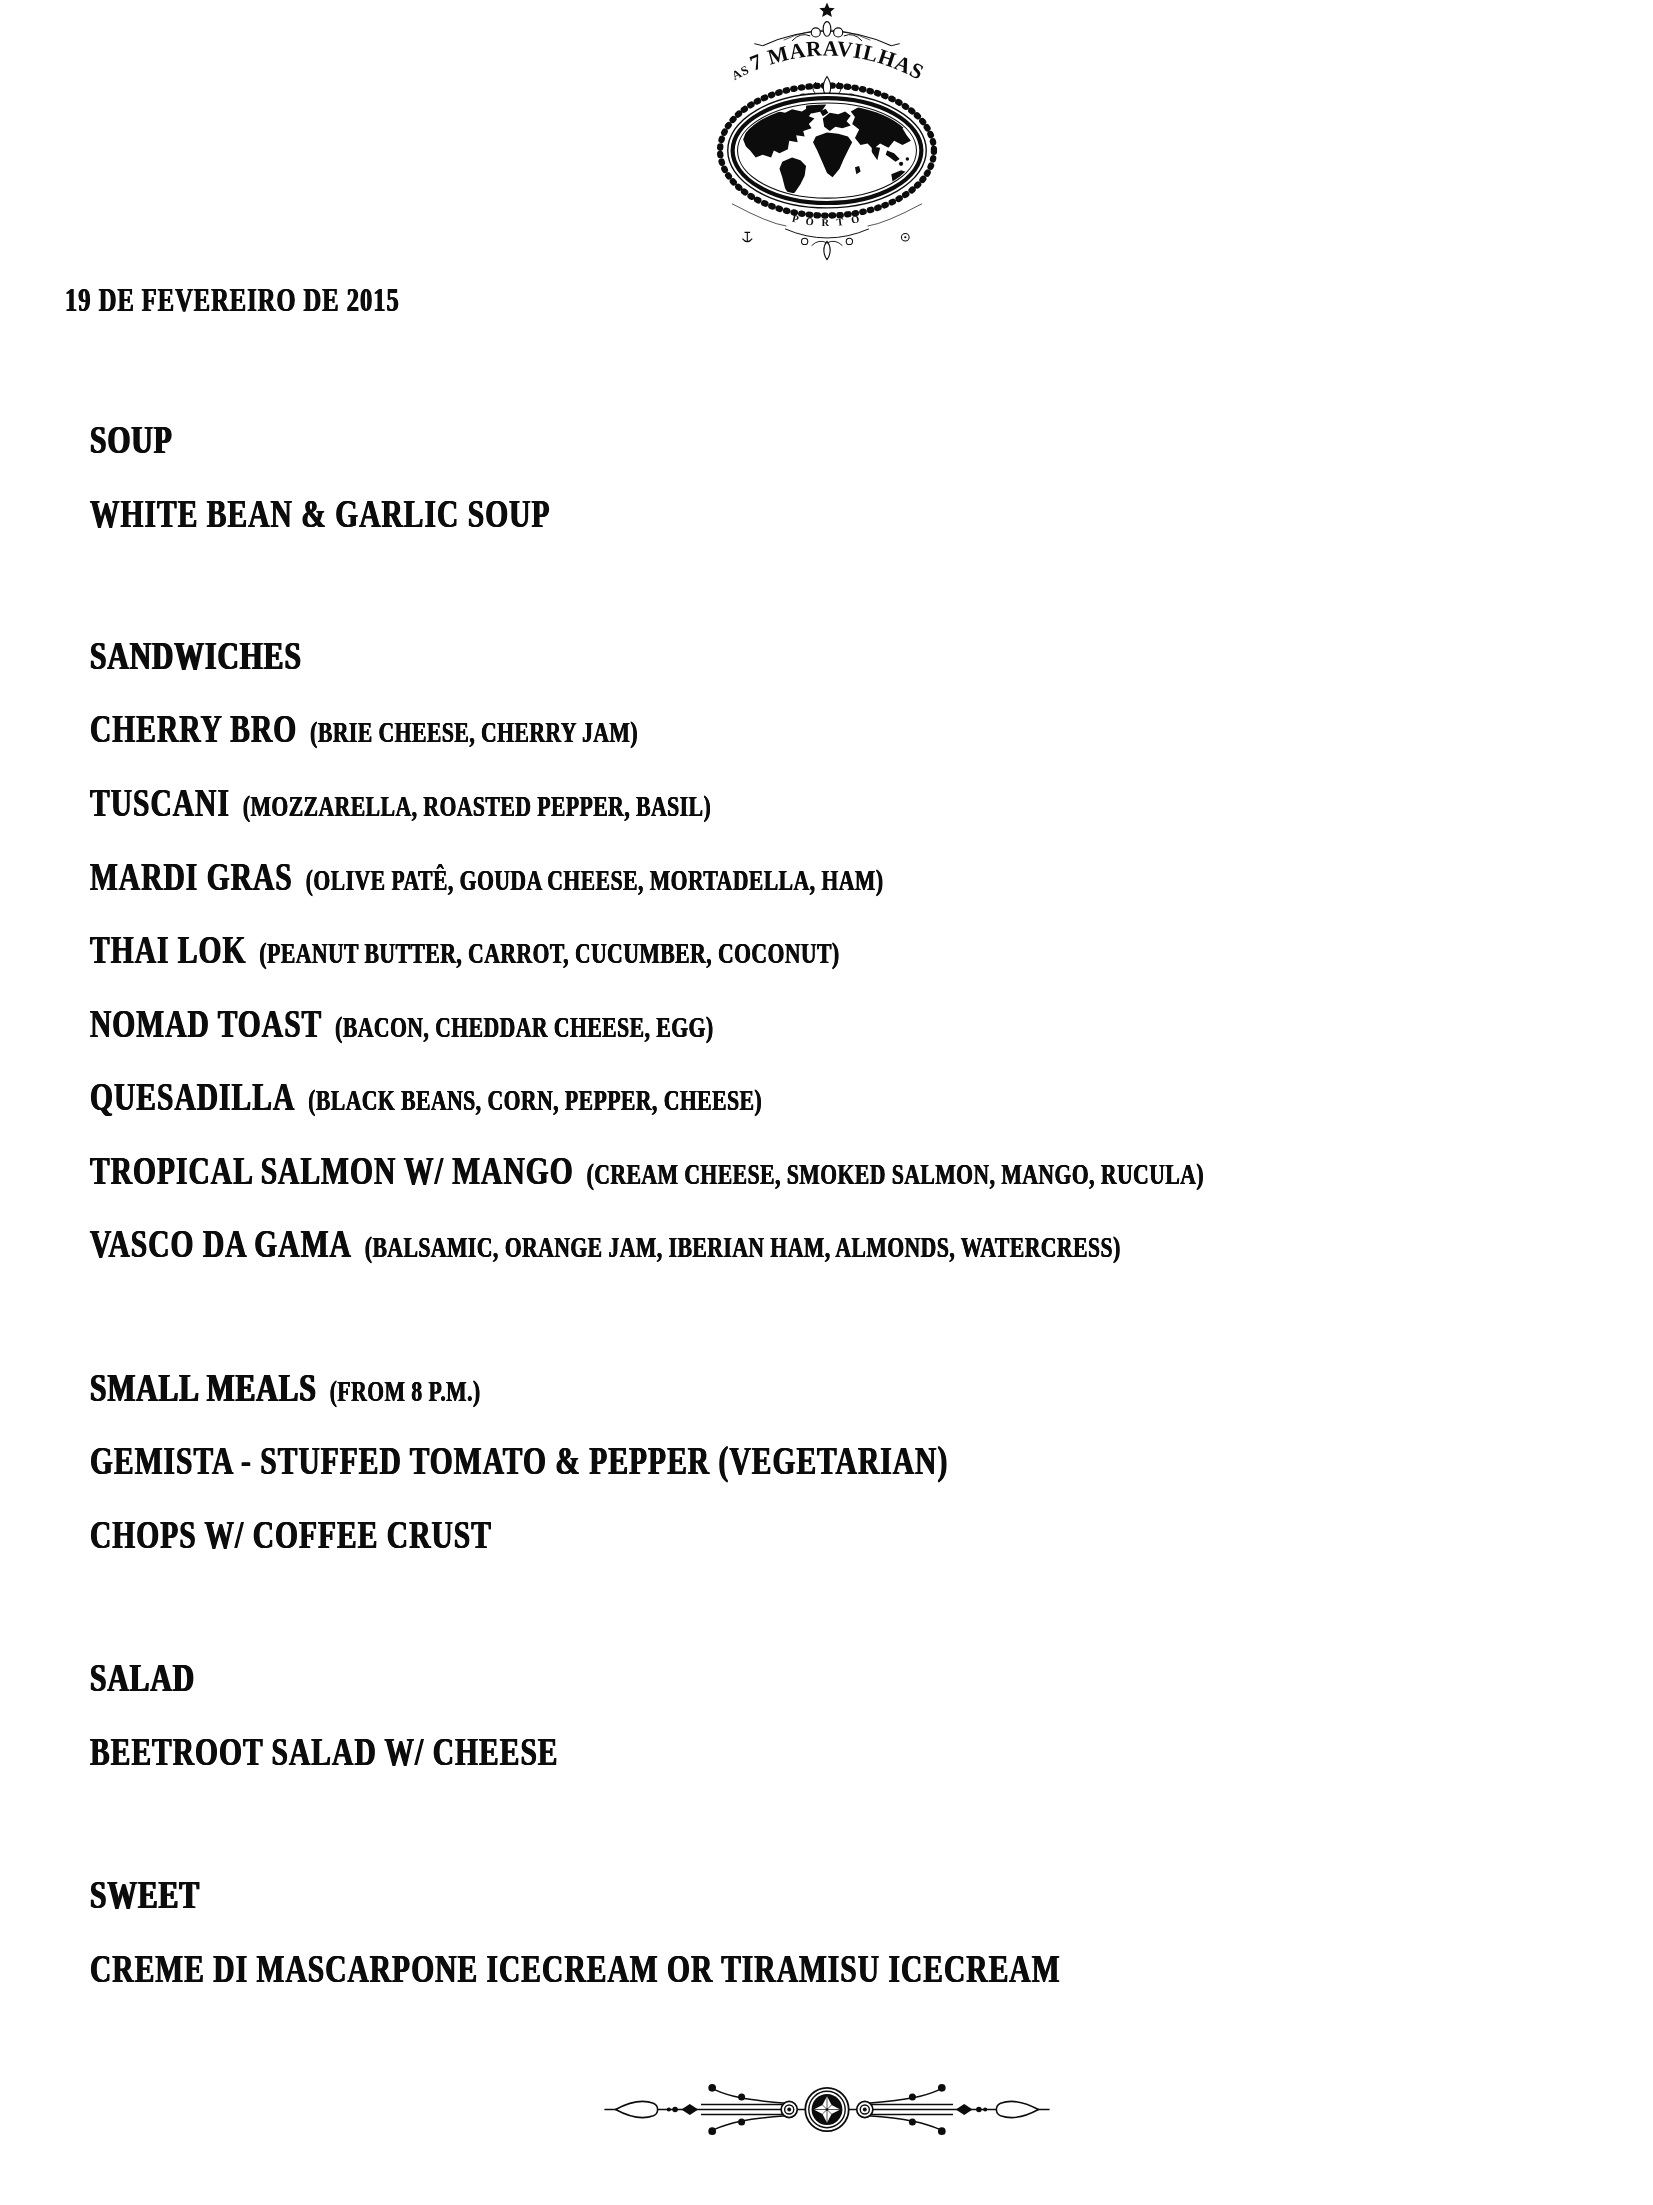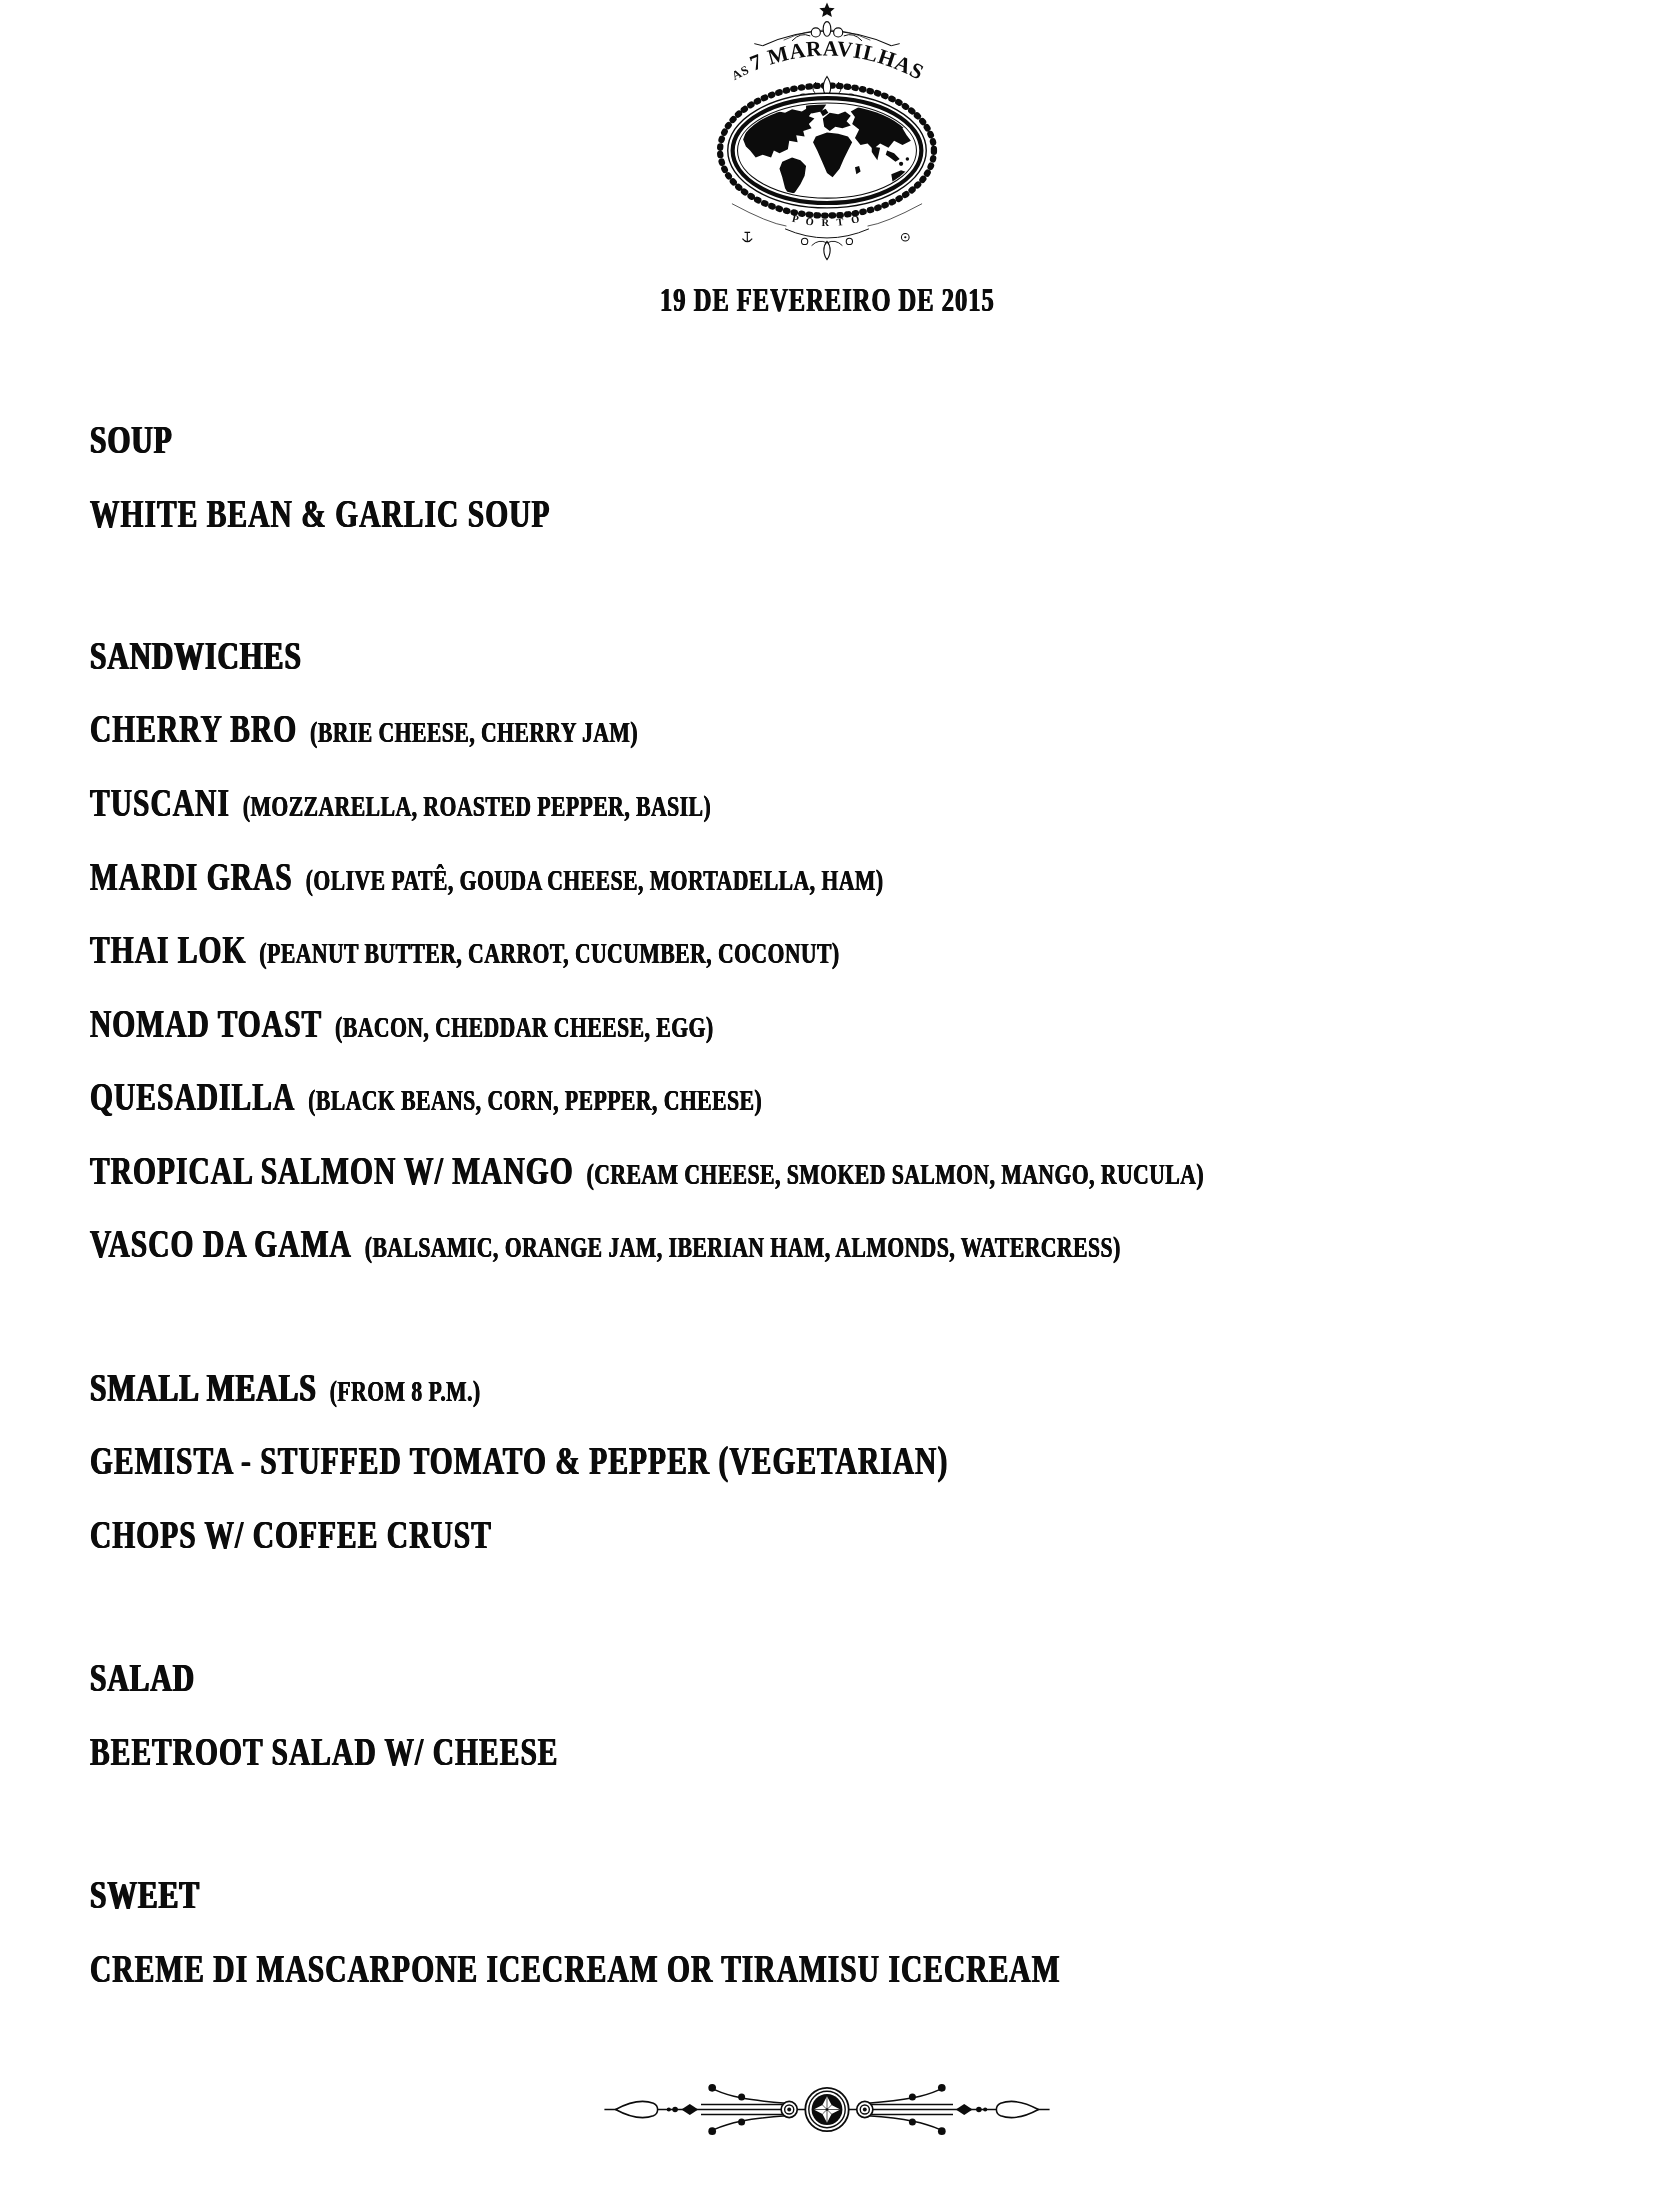--- a/index.html
+++ b/index.html
@@ -13,21 +13,21 @@
   }
   .t,.nm{
     font-size:41px;letter-spacing:1.4px;
     text-shadow:0.7px 0 currentColor,-0.7px 0 currentColor;
   }
   .header .t{ text-shadow:1.1px 0 currentColor,-1.1px 0 currentColor; }
   .dt{
     font-size:30px;letter-spacing:0.7px;margin-left:18px;
     text-shadow:0.5px 0 currentColor,-0.5px 0 currentColor;
   }
-  .center-wrap{position:absolute;left:0;width:100%;text-align:center;}
+  .center-wrap{position:absolute;left:0;width:100%;}
   .date-text{
     display:inline-block;font-size:34px;font-weight:700;letter-spacing:1.4px;white-space:nowrap;
     transform:scaleX(0.72);transform-origin:50% 0;
     text-shadow:0.7px 0 currentColor,-0.7px 0 currentColor;
   }
   .logo-wrap{position:absolute;top:1.4px;left:50%;transform:translateX(-50%);width:252px;height:267px;}
   .divider-wrap{position:absolute;top:2071px;left:50%;transform:translateX(-50%);width:462px;height:77px;}
   svg{display:block;}
   svg text{font-family:"Liberation Serif","DejaVu Serif",serif;font-weight:bold;fill:#0c0c0c;}
 </style>

